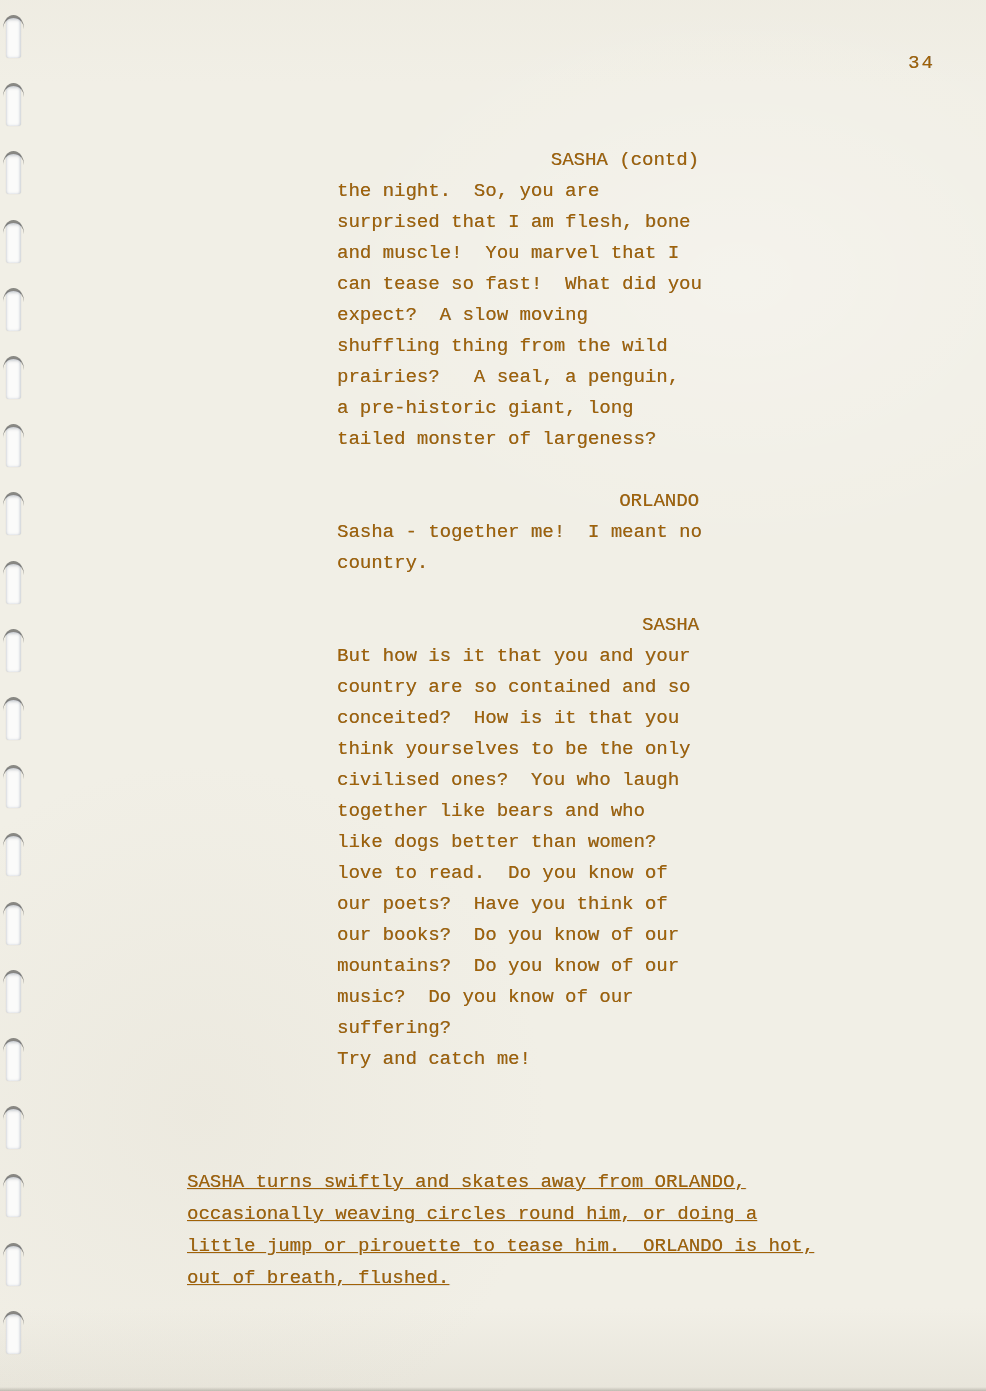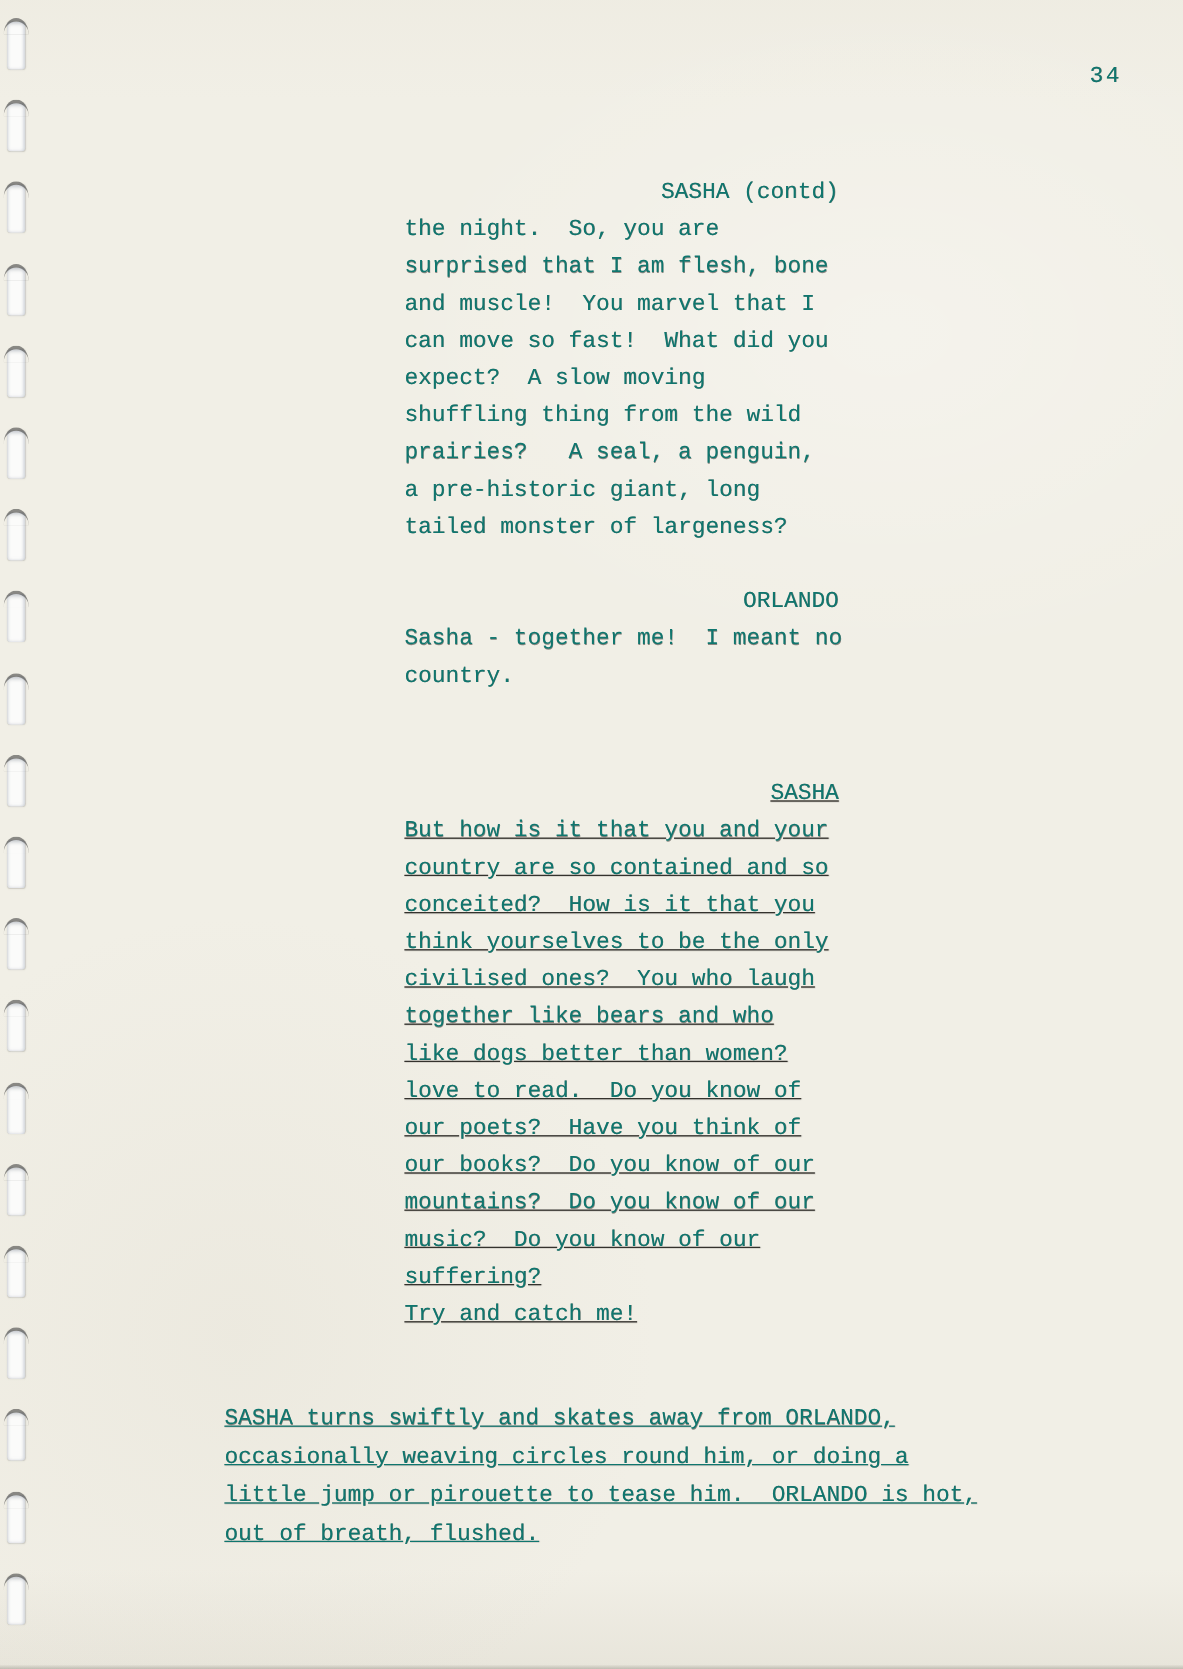--- a/index.html
+++ b/index.html
@@ -13,21 +13,21 @@
     overflow: hidden;
     background-color: #f1efe6;
     background-image:
       radial-gradient(ellipse 600px 400px at 75% 20%, rgba(255,255,255,0.25), rgba(255,255,255,0) 70%),
       radial-gradient(ellipse 500px 500px at 20% 80%, rgba(214,208,192,0.18), rgba(214,208,192,0) 70%),
       linear-gradient(180deg, rgba(232,228,216,0.25) 0%, rgba(232,228,216,0) 6%, rgba(232,228,216,0) 94%, rgba(210,205,192,0.3) 100%);
     font-family: "Liberation Mono", "DejaVu Sans Mono", monospace;
     color: #34322d;
   }
   .ink {
-    color: #0f766e;
+    color: #a16207;
     text-shadow: 0.3px 0.2px 0.4px rgba(52,50,45,0.55);
   }
   
   .page-number {
     position: absolute;
     top: 52px;
     left: 908px;
     font-size: 19px;
     letter-spacing: 2px;
     white-space: pre;
@@ -55,21 +55,21 @@
     width: 700px;
   }
   .action .lines .script-line {
     font-size: 19px;
     line-height: 32px;
     white-space: pre;
     text-decoration: underline;
   }
   #block-sasha-contd { top: 145px; }
   #block-orlando     { top: 486px; }
-  #block-sasha-2     { top: 646px; text-decoration: underline; }
+  #block-sasha-2     { top: 610px; }
   #block-action      { top: 1166px; }
   
   .hole {
     position: absolute;
     left: 6px;
     width: 15px;
     height: 40px;
     background: #fbfbfa;
     border-radius: 3px;
     box-shadow:
@@ -125,21 +125,21 @@
   </div>
 
 <div class="page-number ink">34</div>
 
 <section class="dialogue" id="block-sasha-contd">
   <div class="speaker ink">SASHA (contd)</div>
   <div class="lines ink">
       <div class="script-line">the night.  So, you are</div>
       <div class="script-line">surprised that I am flesh, bone</div>
       <div class="script-line">and muscle!  You marvel that I</div>
-      <div class="script-line">can move so fast!  What did you</div>
+      <div class="script-line">can tease so fast!  What did you</div>
       <div class="script-line">expect?  A slow moving</div>
       <div class="script-line">shuffling thing from the wild</div>
       <div class="script-line">prairies?   A seal, a penguin,</div>
       <div class="script-line">a pre-historic giant, long</div>
       <div class="script-line">tailed monster of largeness?</div>
     </div>
 </section>
 
 <section class="dialogue" id="block-orlando">
   <div class="speaker ink">ORLANDO</div>

